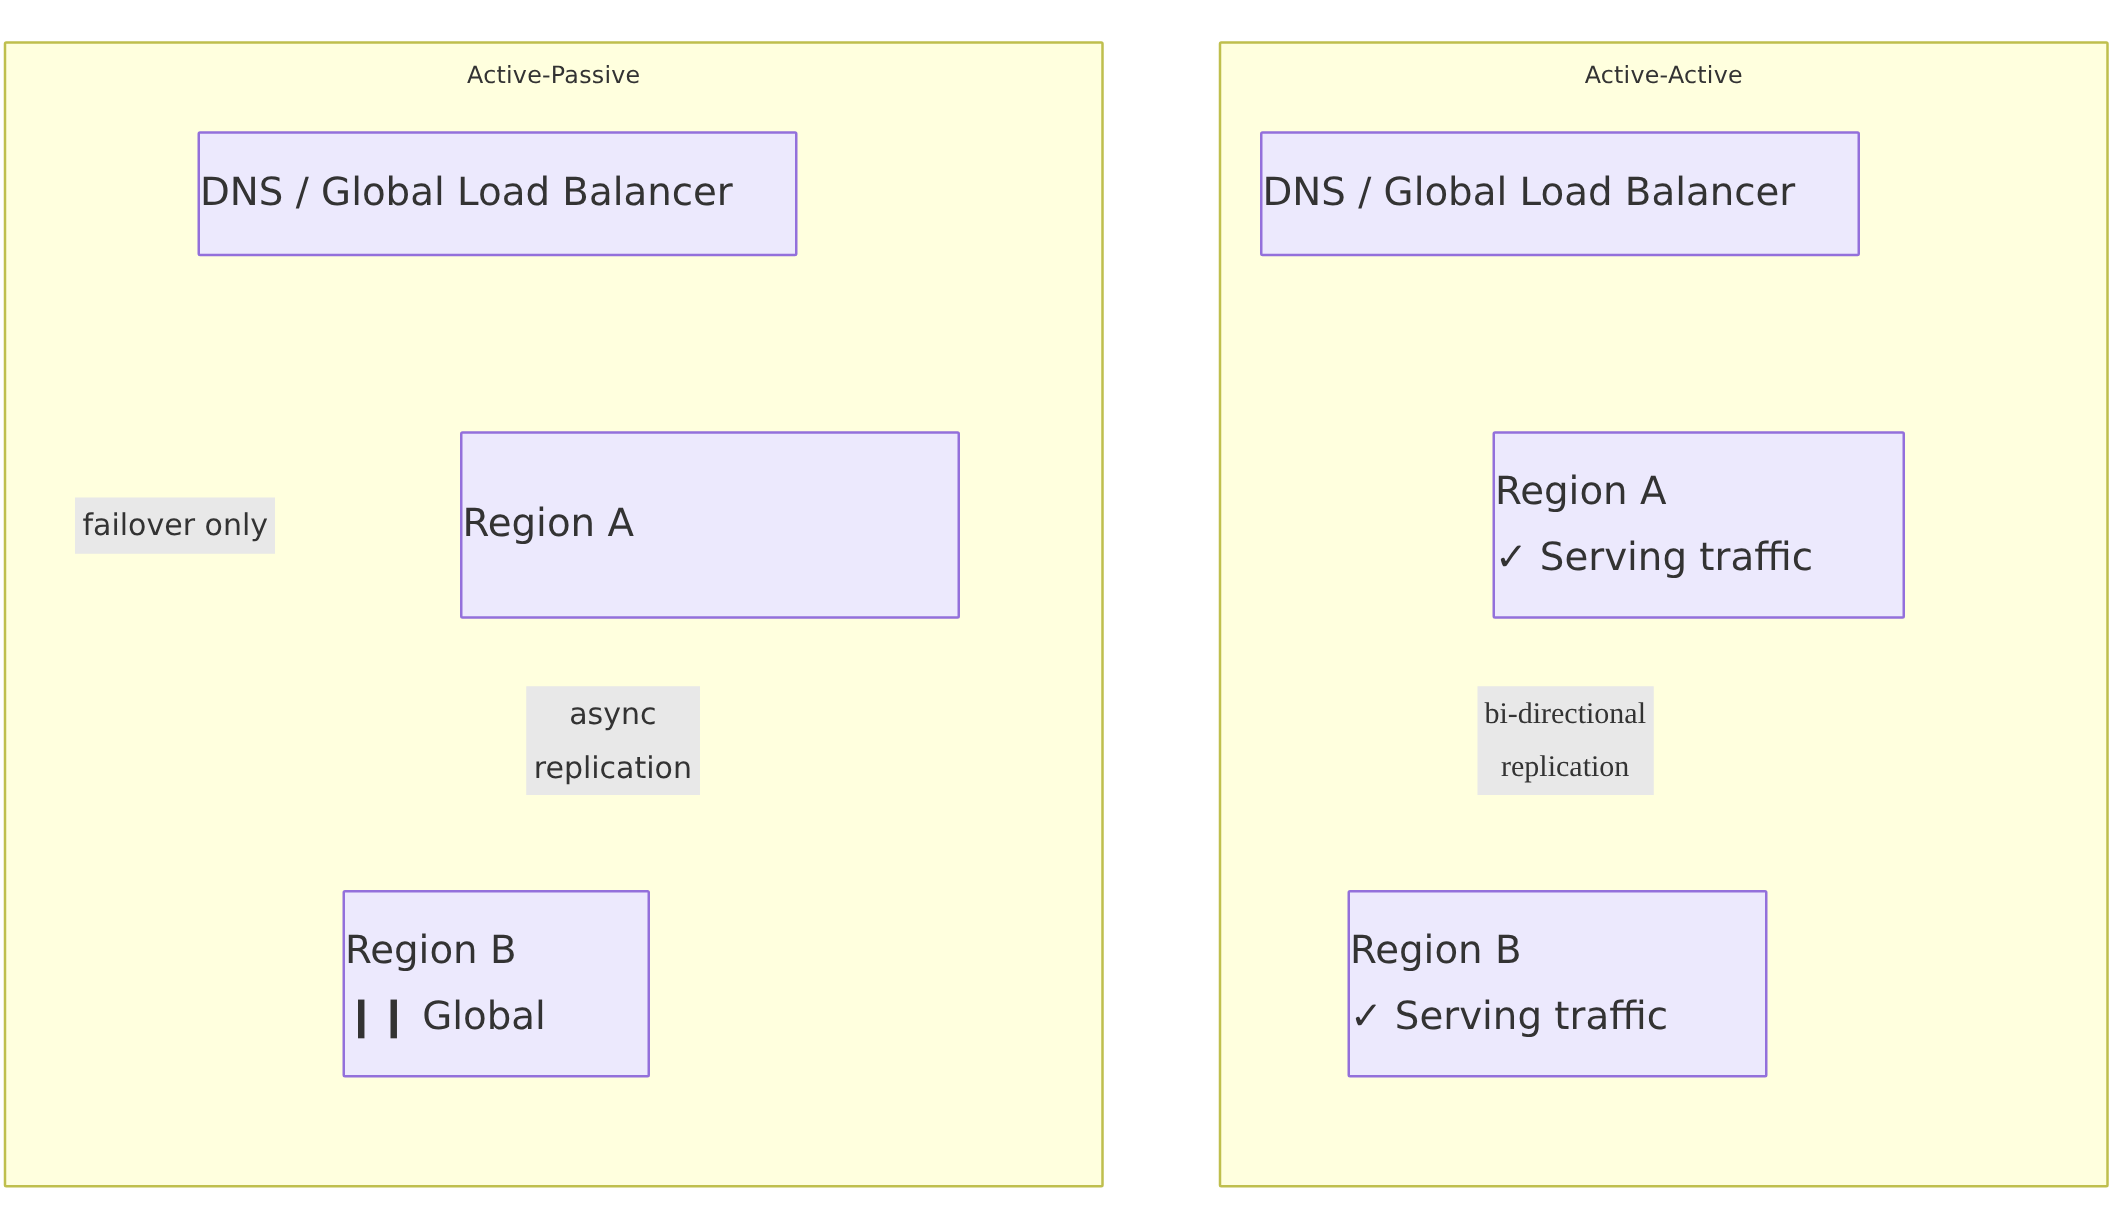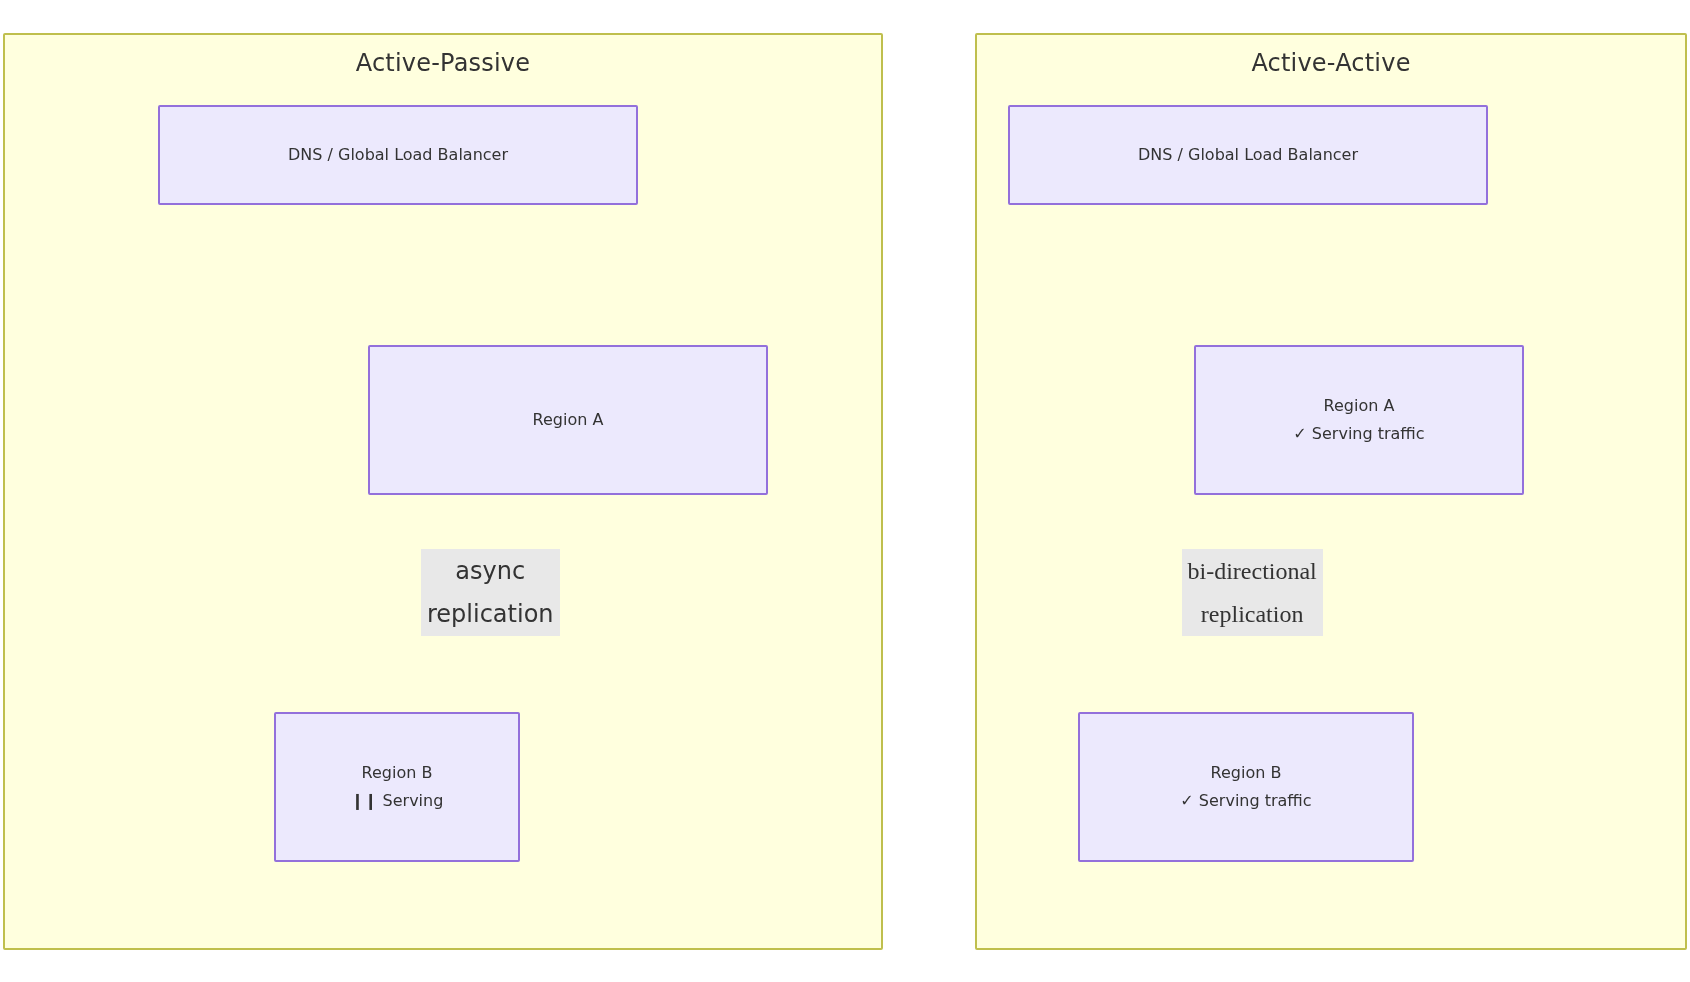--- a/index.html
+++ b/index.html
@@ -30,39 +30,39 @@
   }
   #panel-left  { left: 3px;   top: 33px; width: 880px; height: 917px; }
   #panel-right { left: 975px; top: 33px; width: 712px; height: 917px; }
 
   .panel-title {
     position: absolute;
     top: 14px;
     left: 0;
     width: 100%;
     text-align: center;
-    font-size: 24px;
+    font-size: 19px;
     color: #333333;
     letter-spacing: 0.2px;
     white-space: nowrap;
   }
 
   
   .node {
     position: absolute;
     background: #ece9fd;
     border: 2px solid #9370db;
     border-radius: 2px;
     box-sizing: border-box;
     display: flex;
     flex-direction: column;
-    align-items: center;
+    align-items: flex-start;
     justify-content: center;
     color: #333333;
-    font-size: 16px;
+    font-size: 31px;
     line-height: 1.72;
     text-align: center;
     white-space: nowrap;
   }
   .node .line { display: block; }
 
   
   #lb-lb  { left: 158px; top: 105px; width: 480px; height: 100px; }
   #lb-ra  { left: 368px; top: 345px; width: 400px; height: 150px; }
   #lb-rb  { left: 274px; top: 712px; width: 246px; height: 150px; }
@@ -140,23 +140,26 @@
   <div class="node" id="lb-lb">
     <span class="line">DNS / Global Load Balancer</span>
   </div>
 
   <div class="node" id="lb-ra">
     <span class="line">Region A</span>
   </div>
 
   <div class="node" id="lb-rb">
     <span class="line">Region B</span>
-    <span class="line">❙❙ Serving</span>
+    <span class="line">❙❙ Global</span>
   </div>
 
+  <div class="edge-label" id="lbl-failover" style="left: 60px;">
+    <span class="line">failover only</span>
+  </div>
 
   <div class="edge-label" id="lbl-async" style="left: 421px;">
     <span class="line">async</span>
     <span class="line">replication</span>
   </div>
 
   <div class="panel" id="panel-right">
     <div class="panel-title">Active-Active</div>
   </div>
 

